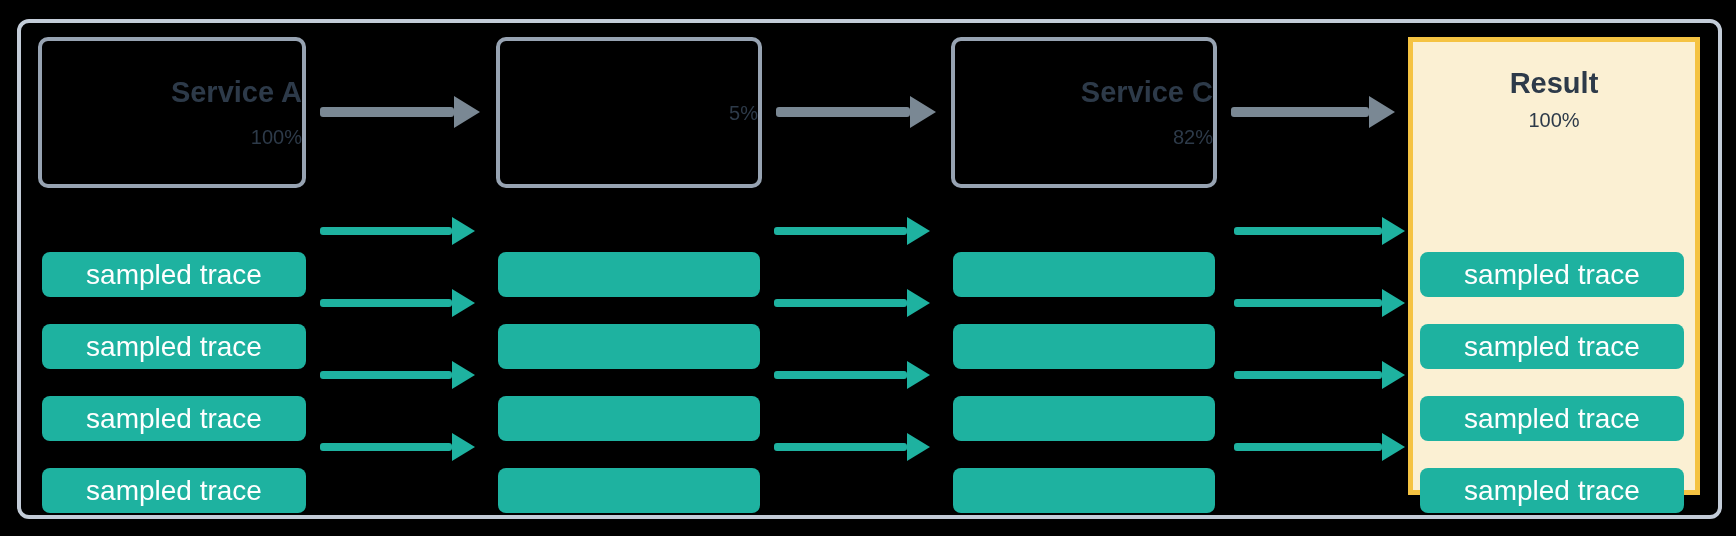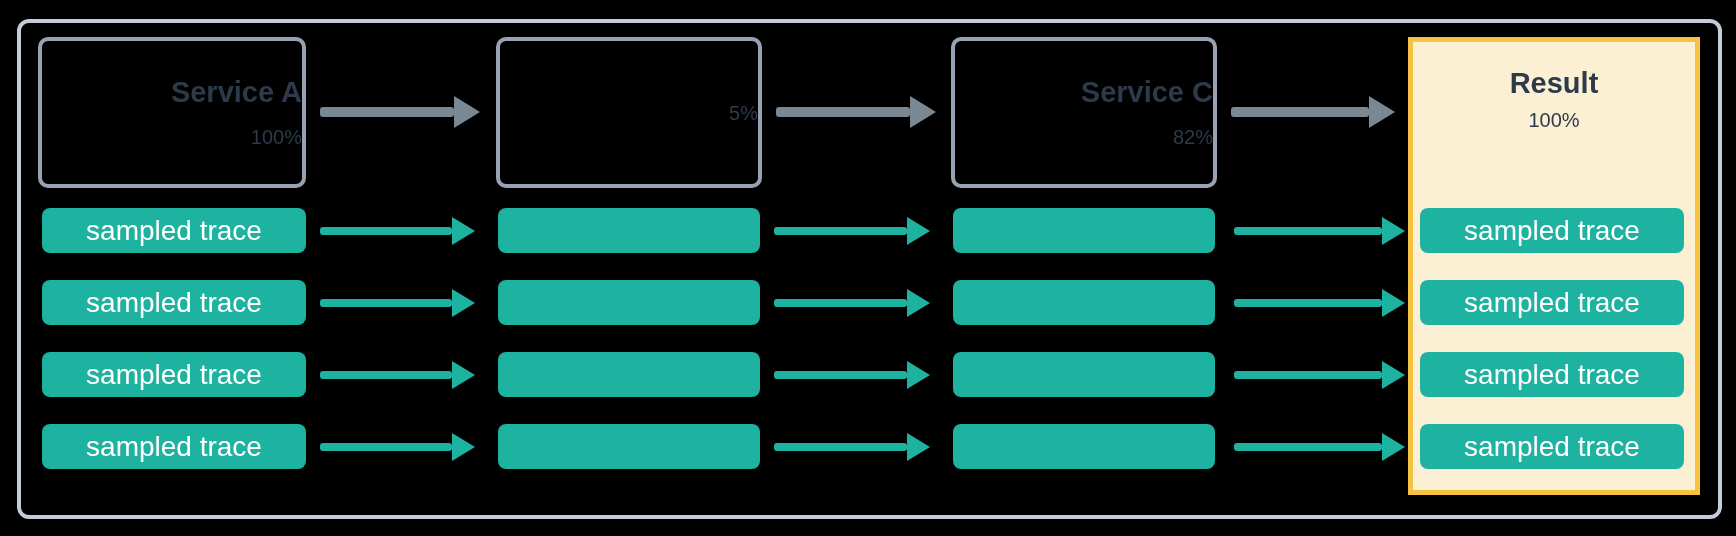--- a/index.html
+++ b/index.html
@@ -35,21 +35,21 @@
     position:absolute;left:1408px;top:37px;width:292px;height:458px;
     border:5px solid var(--result-border);border-radius:0;
     box-sizing:border-box;background:var(--result-fill);
     display:flex;flex-direction:column;align-items:center;gap:9px;
     padding-top:26px;
   }
 
   .trace-bar{
     position:absolute;height:45px;border-radius:8px;background:var(--teal);
     display:flex;align-items:center;justify-content:center;
-    font-size:28px;font-weight:500;color:var(--trace-text);
+    font-size:28px;font-weight:500;color:var(--trace-text);margin-top:44px;
   }
 
   .arrow{position:absolute;}
   .arrow .shaft{position:absolute;left:0;top:50%;transform:translateY(-50%);border-radius:3px;}
   .arrow .head{position:absolute;right:0;top:50%;transform:translateY(-50%);width:0;height:0;}
 
   .arrow.gray{height:32px;}
   .arrow.gray .shaft{height:10px;width:calc(100% - 26px);background:var(--arrow-gray);}
   .arrow.gray .head{border-left:26px solid var(--arrow-gray);border-top:16px solid transparent;border-bottom:16px solid transparent;}
 

